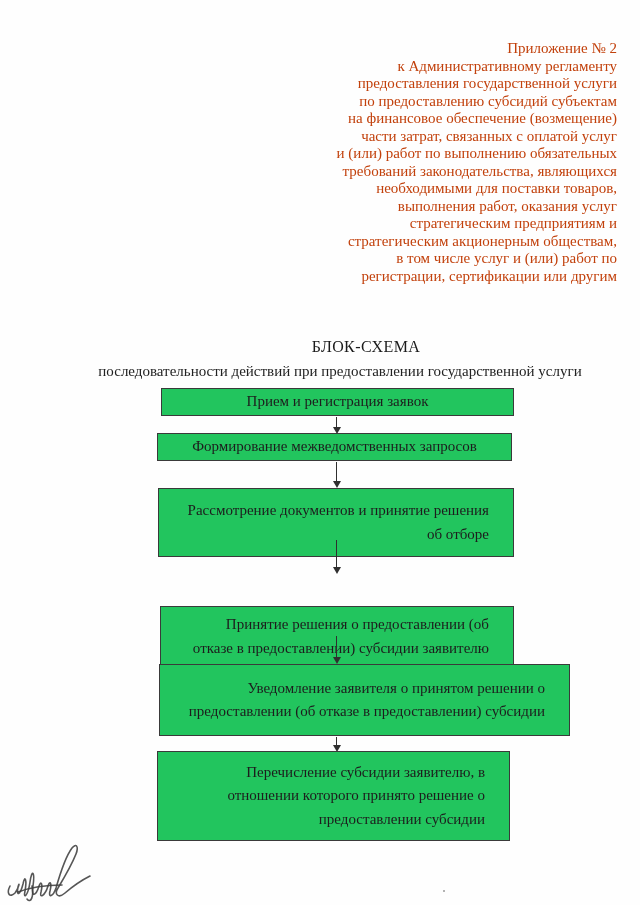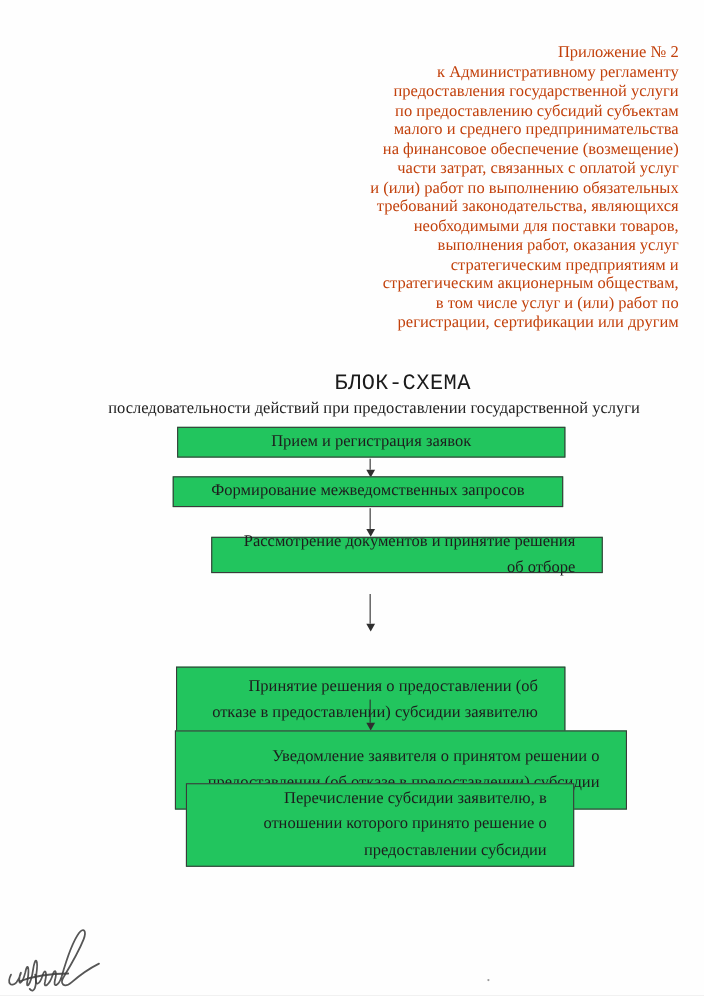--- a/index.html
+++ b/index.html
@@ -22,24 +22,23 @@
     font-size: 15px;
     line-height: 17.5px;
     white-space: nowrap;
     color: #c2410c;
   }
   
   .schema-title {
     position: absolute;
     top: 338px; left: 92px; right: 0;
     text-align: center;
-    font-size: 20px;
+    font-size: 16px;
     letter-spacing: 0.4px;
     color: #1b1b1b;
-    font-family: Liberation Mono, monospace;
   }
   .schema-subtitle {
     position: absolute;
     top: 363px; left: 40px; right: 0;
     text-align: center;
     font-size: 15px;
     color: #222;
   }
   
   .step {
@@ -51,24 +50,24 @@
     align-items: center;
     justify-content: center;
     text-align: right;
     font-size: 15px;
     line-height: 23.5px;
     padding: 1px 24px;
     color: #1d1d1d;
   }
   .step1 { left: 161px; top: 388px; width: 353px; height: 28px; }
   .step2 { left: 157px; top: 433px; width: 355px; height: 28px; }
-  .step3 { left: 158px; top: 488px; width: 356px; height: 33px; margin-left: 34px; }
+  .step3 { left: 158px; top: 488px; width: 356px; height: 69px; }
   .step4 { left: 160px; top: 574px; width: 354px; height: 61px; margin-top: 32px; }
   .step5 { left: 159px; top: 664px; width: 411px; height: 72px; }
-  .step6 { left: 157px; top: 712px; width: 353px; height: 76px; margin-left: 12px; }
+  .step6 { left: 157px; top: 751px; width: 353px; height: 90px; }
   
   .arrow {
     position: absolute;
     left: 336px;
     width: 0;
     border-left: 1.5px solid #2f2f2f;
   }
   .arrow::after {
     content: "";
     position: absolute;
@@ -113,21 +112,20 @@
 </head>
 <body>
 
 <div class="page">
 
   <div class="appendix-header">
     <div>Приложение № 2</div>
     <div>к Административному регламенту</div>
     <div>предоставления государственной услуги</div>
     <div>по предоставлению субсидий субъектам</div>
-    <div>малого и среднего предпринимательства</div>
     <div>на финансовое обеспечение (возмещение)</div>
     <div>части затрат, связанных с оплатой услуг</div>
     <div>и (или) работ по выполнению обязательных</div>
     <div>требований законодательства, являющихся</div>
     <div>необходимыми для поставки товаров,</div>
     <div>выполнения работ, оказания услуг</div>
     <div>стратегическим предприятиям и</div>
     <div>стратегическим акционерным обществам,</div>
     <div>в том числе услуг и (или) работ по</div>
     <div>регистрации, сертификации или другим</div>

